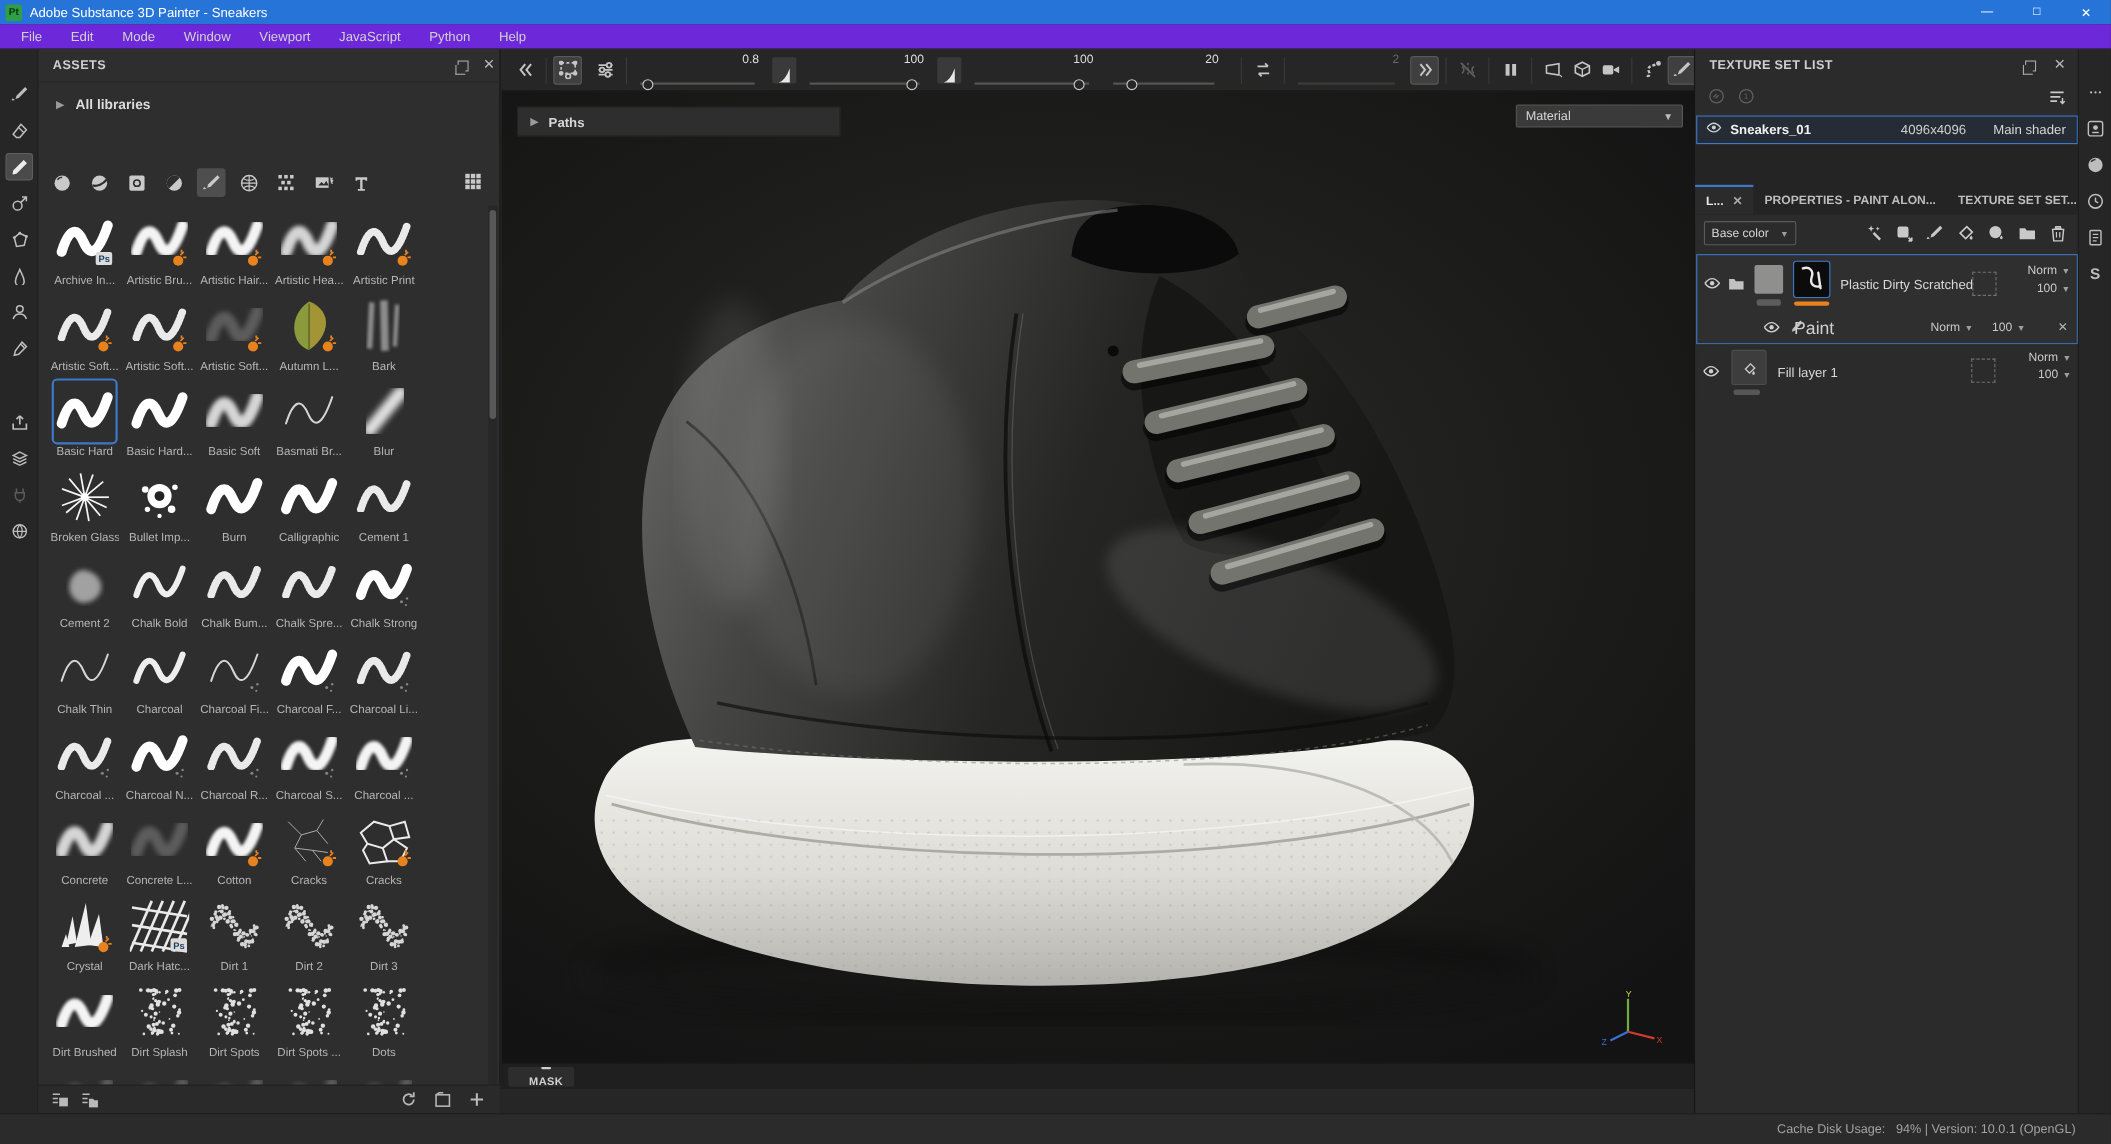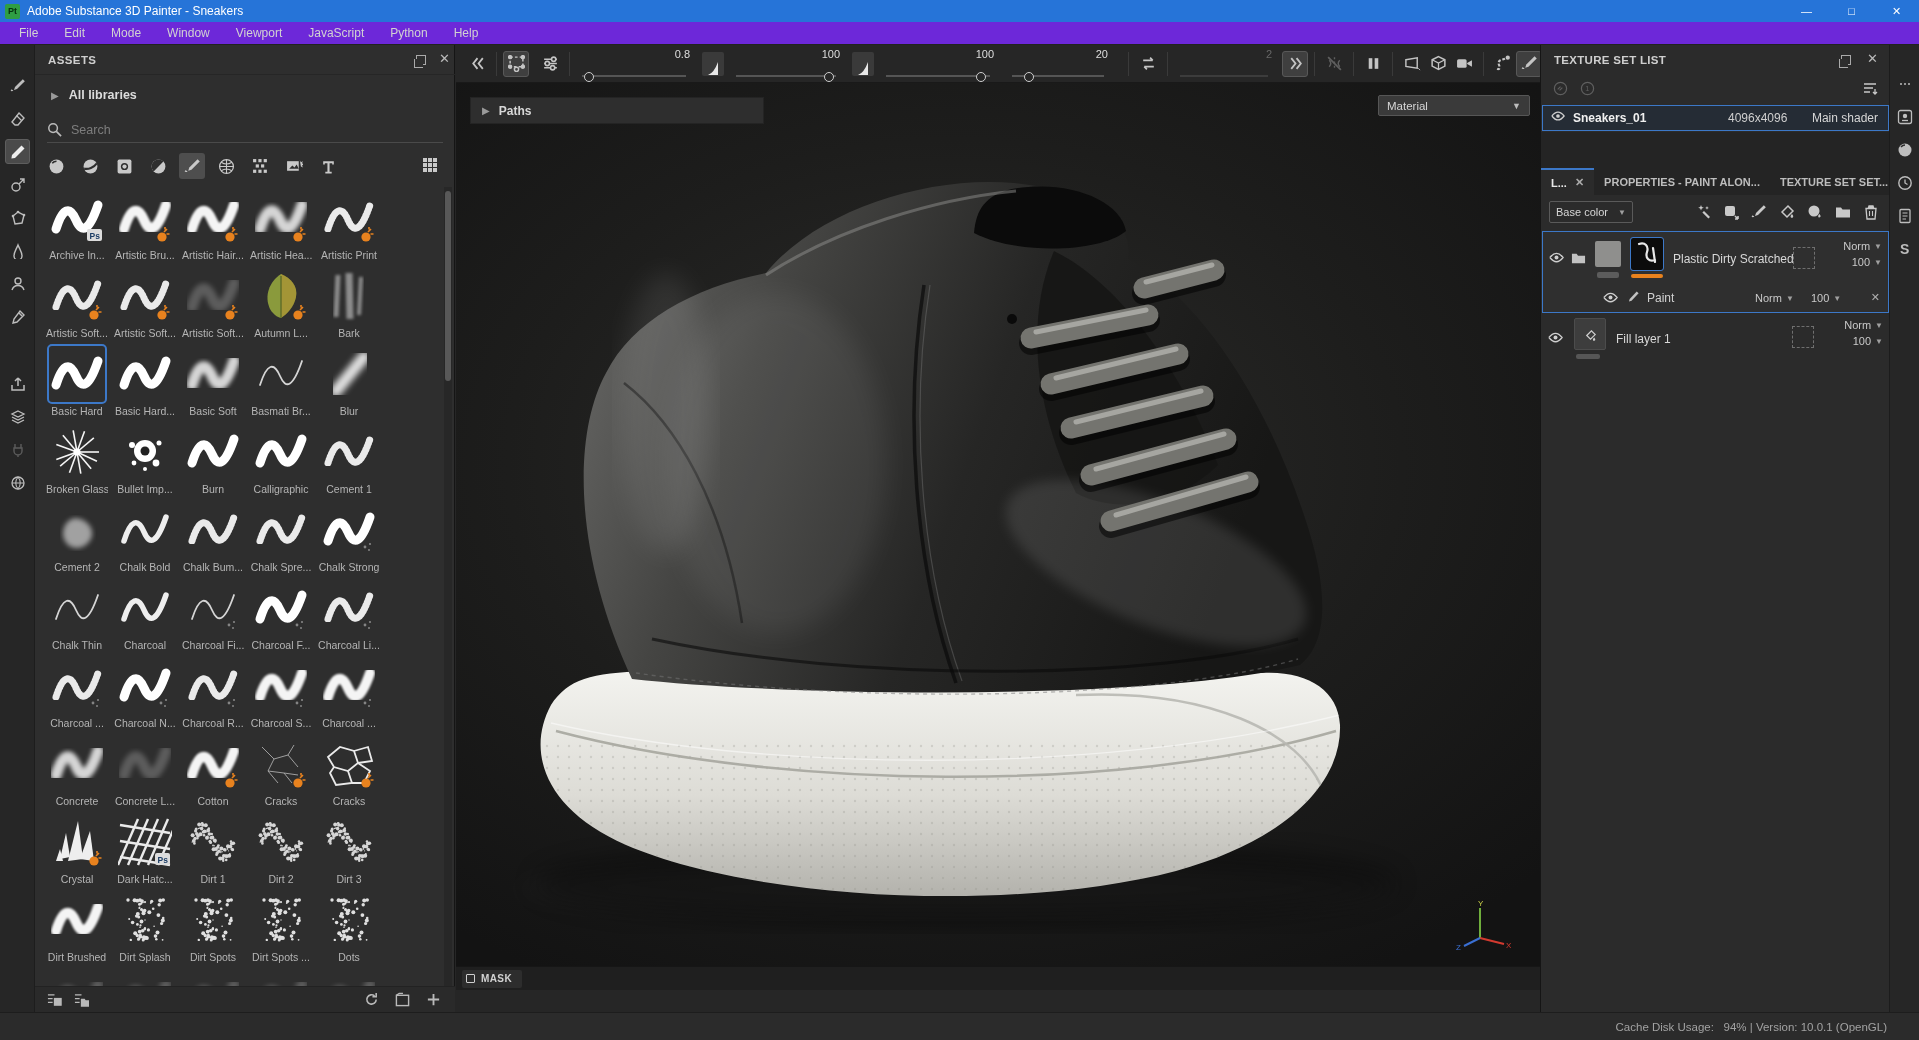--- a/index.html
+++ b/index.html
@@ -105,21 +105,21 @@
     background:#2e2e2e; border:1px solid #242424; display:flex; align-items:center; color:#d8d8d8; }
   #paths-chevron { color:#9a9a9a; font-size:10px; margin:0 9px 0 11px; }
   #paths-label { font-size:12px; font-weight:bold; }
   #material-dd { position:absolute; right:10px; top:12px; width:152px; height:21px;
     background:#3a3a3a; border:1px solid #565656; border-radius:2px; display:flex;
     align-items:center; color:#d6d6d6; font-size:11.5px; padding:0 8px; }
   #material-dd .caret { margin-left:auto; color:#bdbdbd; font-size:9px; }
   #mask-bar { position:absolute; left:0; bottom:0; width:1084px; height:24px;
     background:#1f1f1f; border-top:1px solid #161616; display:flex; align-items:center; }
   #mask-chip { display:flex; align-items:center; gap:6px; background:#2d2d2d; height:18px;
-    margin-left:6px; padding:0 10px 0 4px; border-radius:2px; }
+    margin-left:6px; padding:0 10px 0 19px; border-radius:2px;flex-direction:column; }
   #mask-chip .sq { width:9px; height:9px; border:1.5px solid #cfcfcf; border-radius:1px; }
   #mask-label { color:#d2d2d2; font-size:10px; font-weight:bold; letter-spacing:.4px; }
   #gizmo { position:absolute; right:28px; bottom:40px; width:60px; height:50px; }
 
   
   #rpanel { position:absolute; left:1540px; top:45px; width:349px; height:967px;
     background:#2b2b2b; border-left:1px solid #151515; }
   #tsl-header { position:absolute; left:0; top:0; width:349px; height:30px; display:flex; align-items:center; }
   #tsl-title { color:#cfcfcf; font-size:11.5px; font-weight:bold; letter-spacing:.3px; margin-left:13px; }
   #tsl-iconrow { position:absolute; left:0; top:32px; width:349px; height:26px; display:flex; align-items:center; }
@@ -277,27 +277,20 @@
 
   <div id="assets">
     <div id="assets-header">
       <span id="assets-title">ASSETS</span>
       <span class="panel-float" style="left:381px; top:10px;"></span>
       <span class="panel-close" style="left:404px; top:9px;">✕</span>
     </div>
     <div id="libraries-row">
       <span id="libraries-chevron">▶</span>
       <span id="libraries-label">All libraries</span>
-    </div>
-    <div id="search-row">
-      <svg viewBox="0 0 16 16">
-          <circle cx="6.5" cy="6.5" r="4.6" fill="none" stroke="currentColor" stroke-width="1.6"></circle>
-          <path d="M10 10 L15 15" stroke="currentColor" stroke-width="1.8"></path>
-        </svg>
-      <input id="search-input" placeholder="Search" style="">
     </div>
     <div id="asset-filters">
         <div class="filter-btn">
           <svg viewBox="0 0 16 16">
             <circle cx="8" cy="8" r="6.5" fill="currentColor"></circle>
             <path d="M4 5a5 5 0 014-2" stroke="#2e2e2e" stroke-width="1.4" fill="none"></path>
           </svg>
         </div>
         <div class="filter-btn">
           <svg viewBox="0 0 16 16">
@@ -2040,21 +2033,21 @@
         </span>
       </div>
       <div class="lrow" style="height:28px;">
         <span class="leye" style="left:60px; top:6px;"><svg viewBox="0 0 16 16">
               <path d="M1 8q7-9 14 0q-7 9-14 0" fill="none" stroke="currentColor" stroke-width="1.4"></path>
               <circle cx="8" cy="8" r="2.1" fill="currentColor"></circle>
             </svg></span>
         <span class="leye" style="left:82px; top:6px; color:#c2c2c2;"><svg viewBox="0 0 16 16">
               <path d="M12.5 1.5l2 2-7.5 8-2.8 0.8 0.8-2.8z" fill="currentColor"></path>
             </svg></span>
-        <span style="position:absolute; left:104px; top:7px; color:#d0d0d0; font-size:12px;">Paint</span>
+        <span style="position:absolute; left:88px; top:7px; color:#d0d0d0; font-size:16px;">Paint</span>
         <span class="blend-line" style="position:absolute; left:212px; top:8px; font-size:11px; color:#c9c9c9;">
             <span>Norm</span>
             <span class="mini-caret">▼</span>
           </span>
         <span class="blend-line" style="position:absolute; left:268px; top:8px; font-size:11px; color:#c9c9c9;">
             <span>100</span>
             <span class="mini-caret">▼</span>
           </span>
         <span style="position:absolute; right:8px; top:7px; color:#b0b0b0; font-size:11px;">✕</span>
       </div>

